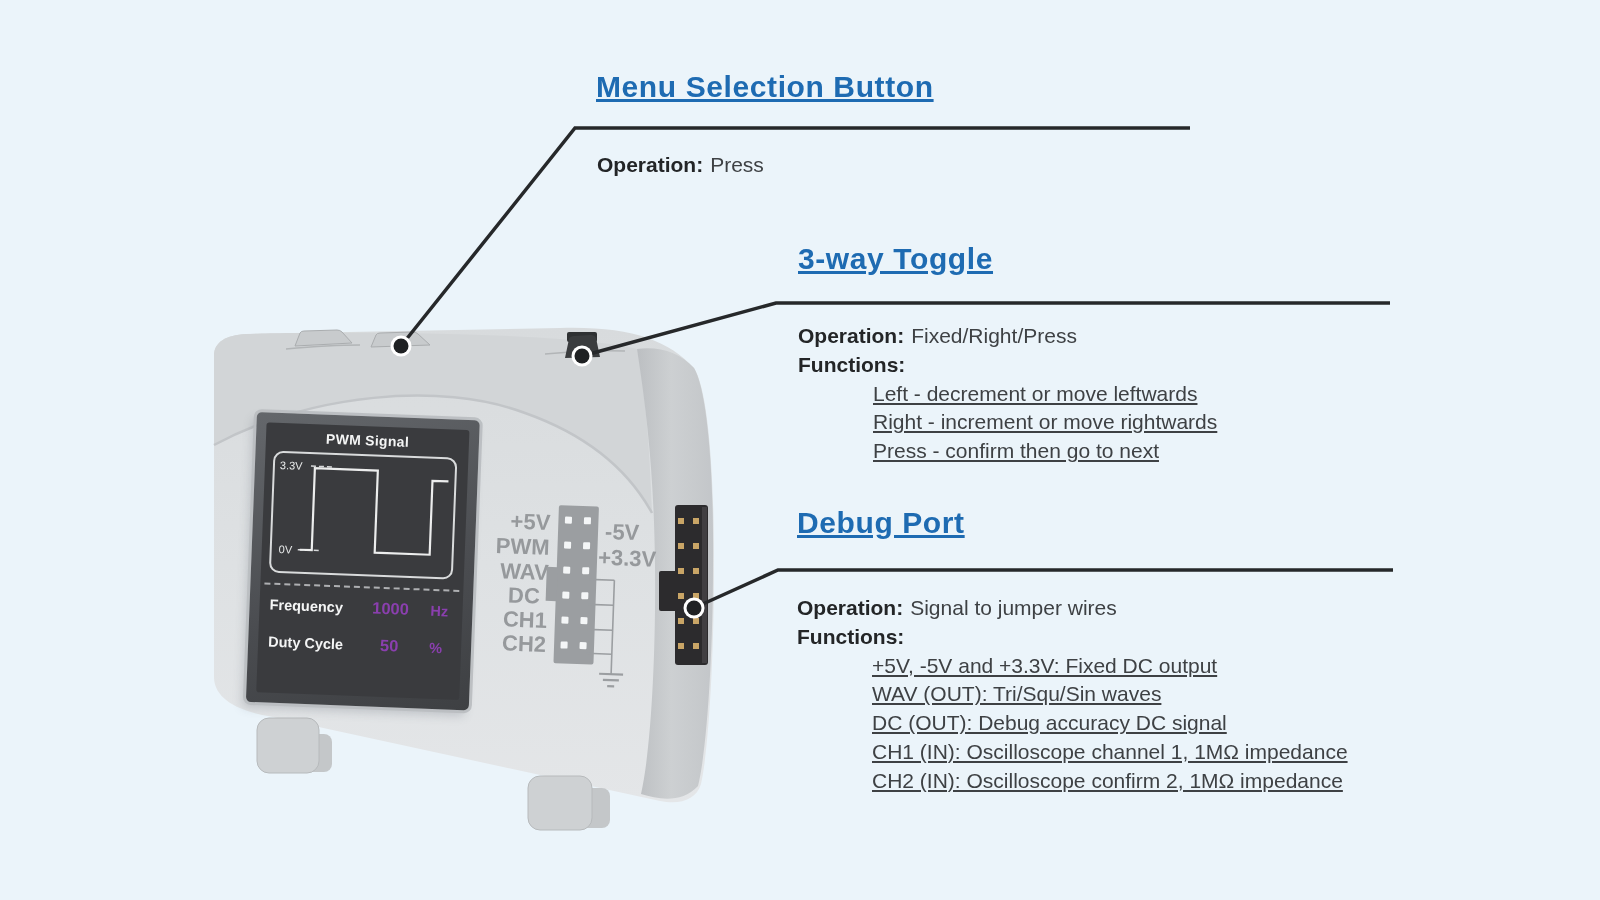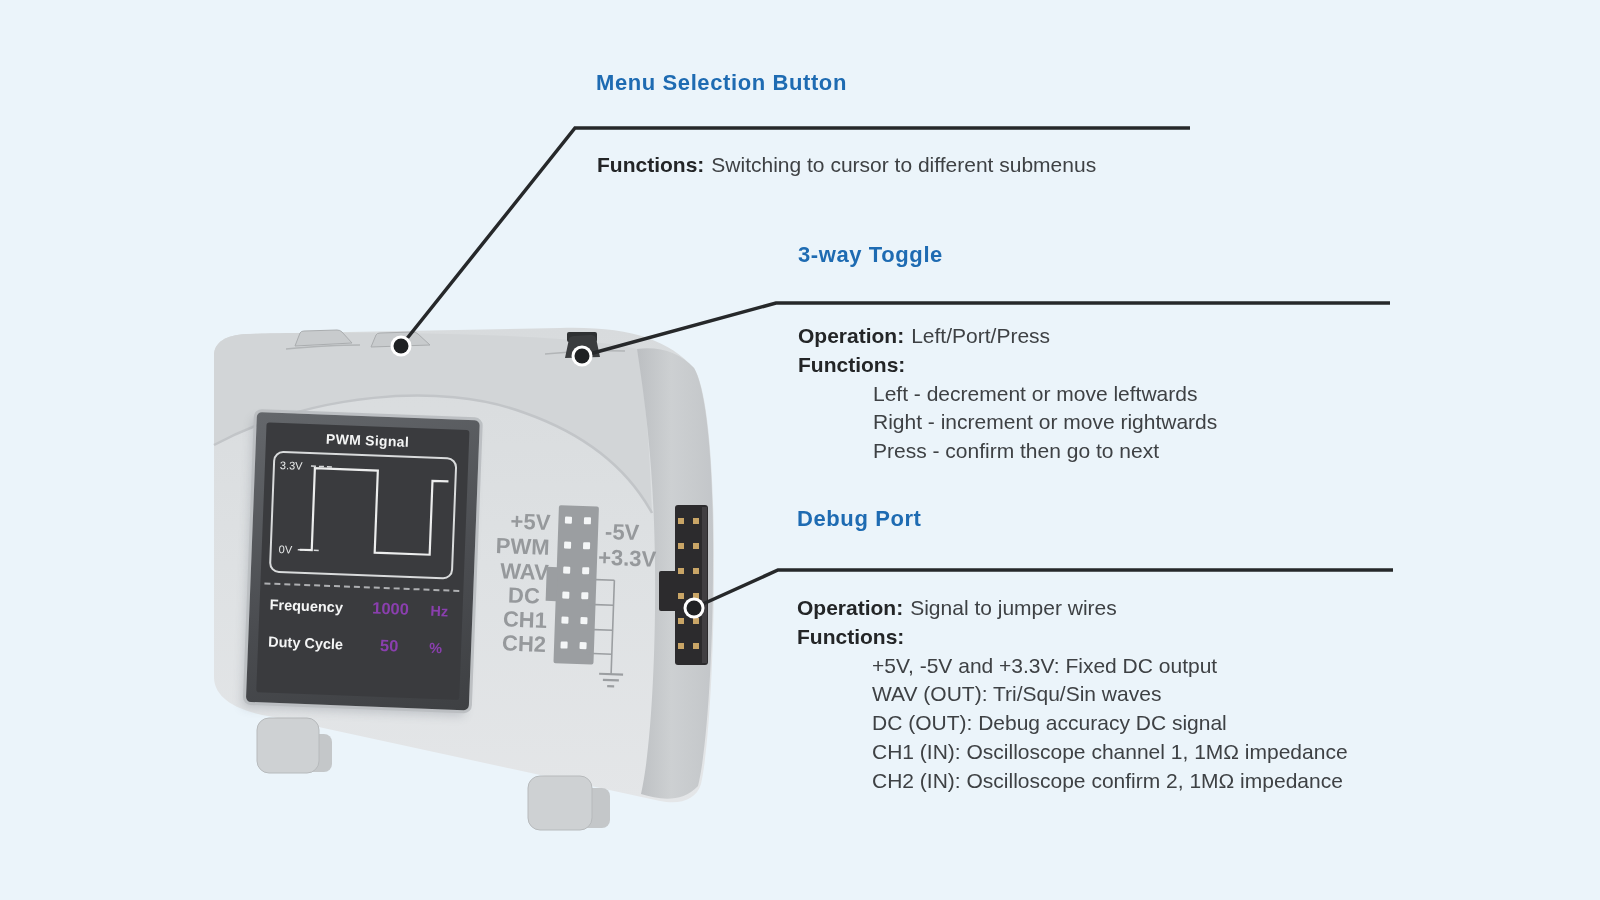--- a/index.html
+++ b/index.html
@@ -9,28 +9,28 @@
     font-family:"Liberation Sans",sans-serif;
   }
   svg text{font-family:"Liberation Sans",sans-serif;}
   .layer{position:absolute;left:0;top:0;}
   .device-svg{z-index:1;}
   .callout-svg{z-index:5;}
 
   
   .ann-title{
     position:absolute;z-index:6;white-space:nowrap;
-    font-size:22px;font-weight:bold;color:#1e6bb2;letter-spacing:.6px;
+    font-size:30px;font-weight:bold;color:#1e6bb2;letter-spacing:.6px;text-decoration:underline;
   }
   .para{
     position:absolute;z-index:6;white-space:nowrap;
     font-size:21px;line-height:28.8px;color:#3e4144;
   }
   .para .b{font-weight:bold;color:#232527;margin-right:7px;}
-  .para .indent{padding-left:75px;}
+  .para .indent{padding-left:75px;text-decoration:underline;}
 
   
   .screen-module{
     position:absolute;left:257px;top:412px;width:223px;height:290px;
     z-index:3;box-sizing:border-box;padding:10px;
     transform:rotate(2.2deg);transform-origin:0 0;
     background:linear-gradient(160deg,#64676b 0%,#4a4c50 60%,#3e4043 100%);
     border-radius:5px;
     box-shadow:0 0 0 3px rgba(186,190,193,.95), -4px 6px 10px rgba(90,100,110,.25);
   }
@@ -214,28 +214,28 @@
   </g>
   <g>
     <circle cx="694" cy="608" r="10.5" fill="#ffffff"></circle>
       <circle cx="694" cy="608" r="7.5" fill="#1f2123"></circle>
   </g>
 </svg>
 
 <div class="ann-title" style="left:596px;top:70px;">Menu Selection Button</div>
 <div class="para" style="left:597px;top:151px;">
   <div>
-    <span class="b">Functions:</span><span>Switching to cursor to different submenus</span>
+    <span class="b">Operation:</span><span>Press</span>
   </div>
 </div>
 
 <div class="ann-title" style="left:798px;top:242px;">3-way Toggle</div>
 <div class="para" style="left:798px;top:322px;">
   <div>
-    <span class="b">Operation:</span><span>Left/Port/Press</span>
+    <span class="b">Operation:</span><span>Fixed/Right/Press</span>
   </div>
   <div>
     <span class="b">Functions:</span>
   </div>
   <div class="indent">Left - decrement or move leftwards</div>
   <div class="indent">Right - increment or move rightwards</div>
   <div class="indent">Press - confirm then go to next</div>
 </div>
 
 <div class="ann-title" style="left:797px;top:506px;text-align:right;">Debug Port</div>

